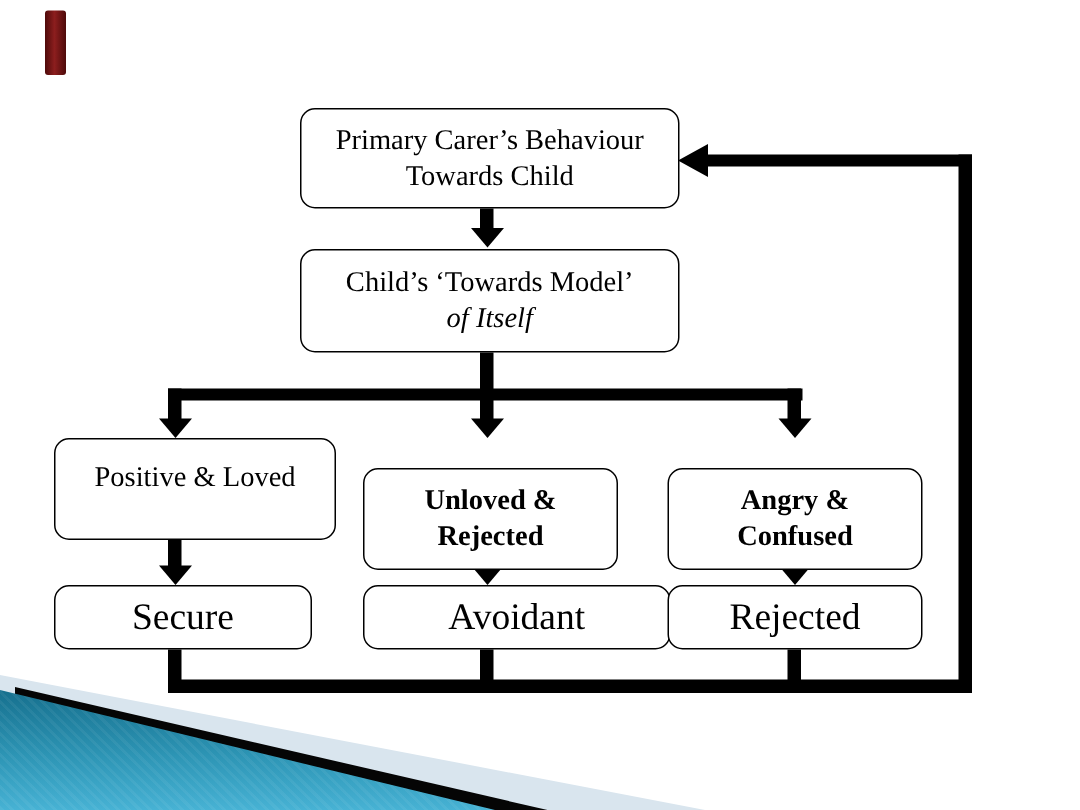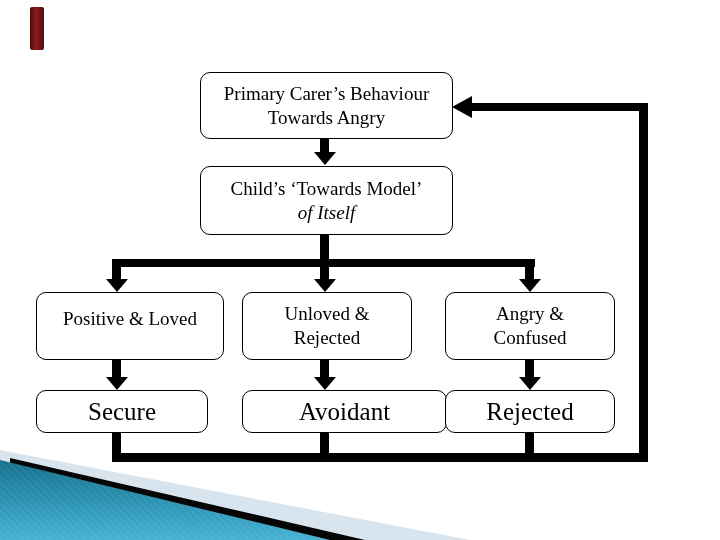--- a/index.html
+++ b/index.html
@@ -6,21 +6,21 @@
   #slide{
     position:relative; width:720px; height:540px; background:#ffffff;
     overflow:hidden; font-family:"Liberation Serif","DejaVu Serif",serif;
   }
   .box{
     position:absolute; background:#ffffff; border:1.6px solid #000;
     border-radius:10px; display:flex; flex-direction:column;
     align-items:center; justify-content:center; text-align:left;
     color:#000; font-size:19px; line-height:24px; box-sizing:border-box;
   }
-  .bold{font-weight:normal;}
+  .bold{font-weight:bold;margin-top:20px;}
   .italic{font-style:italic;}
   .outcome{font-size:25px;}
   .raise{padding-bottom:14px;}
   .shaft{position:absolute; background:#000;}
   .head-down{
     position:absolute; width:0; height:0;
     border-left:11px solid transparent; border-right:11px solid transparent;
     border-top:13px solid #000;
   }
   .head-left{
@@ -75,21 +75,21 @@
   <div class="head-down" style="left:314px; top:377px;"></div>
   <div class="shaft" style="left:525px; top:360px; width:9px; height:18px;"></div>
   <div class="head-down" style="left:519px; top:377px;"></div>
 
   <div class="shaft" style="left:112px; top:433px; width:9px; height:25px;"></div>
   <div class="shaft" style="left:320px; top:433px; width:9px; height:25px;"></div>
   <div class="shaft" style="left:525px; top:433px; width:9px; height:25px;"></div>
 
   <div class="box" style="left:200px; top:72px; width:253px; height:67px;">
     <span>Primary Carer’s Behaviour</span>
-    <span>Towards Angry</span>
+    <span>Towards Child</span>
   </div>
 
   <div class="box" style="left:200px; top:166px; width:253px; height:69px;">
     <span>Child’s ‘Towards Model’</span>
     <span class="italic">of Itself</span>
   </div>
 
   <div class="box raise" style="left:36px; top:292px; width:188px; height:68px;">
     <span>Positive &amp; Loved</span>
   </div>

